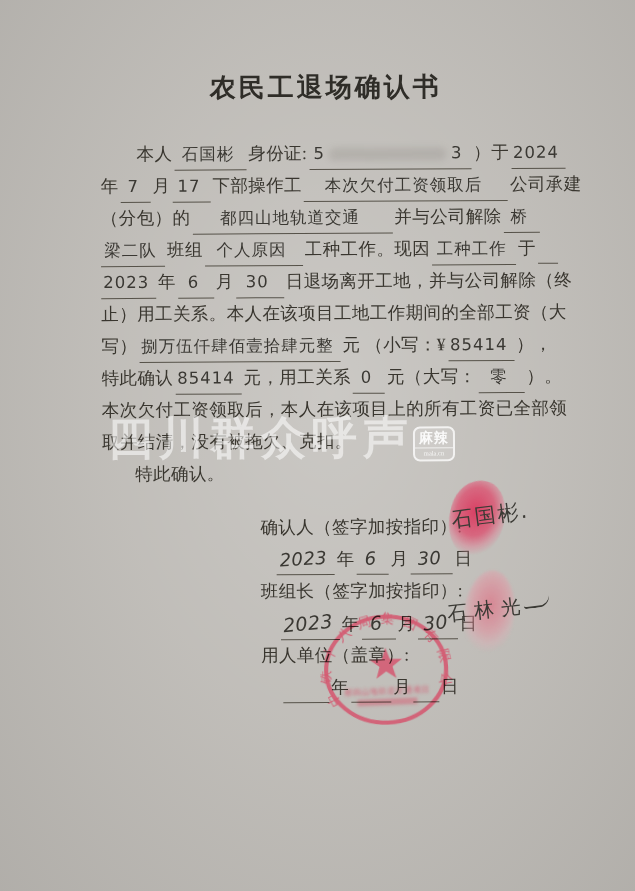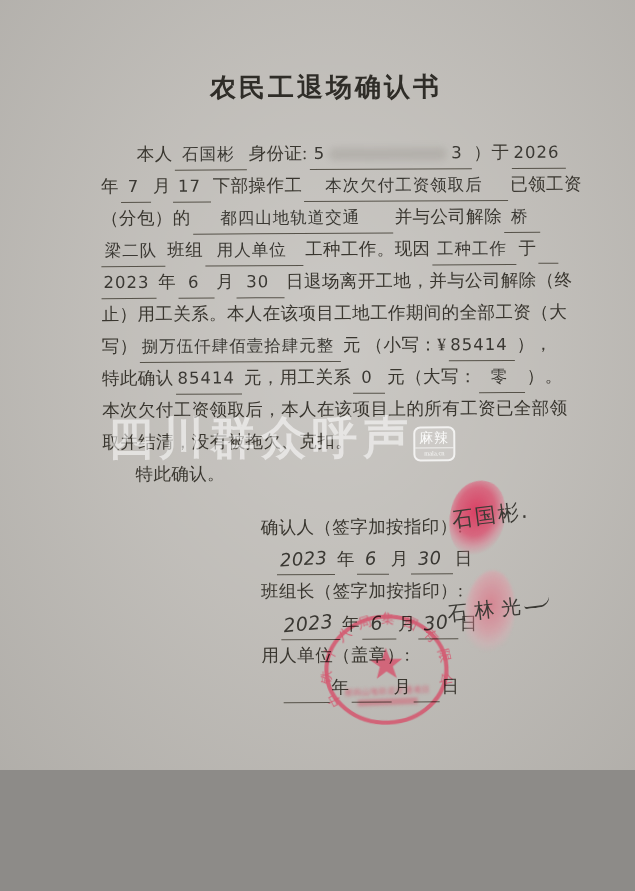--- a/index.html
+++ b/index.html
@@ -1,16 +1,16 @@
 <!DOCTYPE html>
 <html><head>
 <meta charset="utf-8">
 <style>
   html,body{margin:0;padding:0;background:#8d8b88;}
-  .photo{position:relative;width:635px;height:770px;overflow:hidden;
+  .photo{position:relative;width:635px;height:891px;overflow:hidden;
     background:radial-gradient(ellipse at 52% 42%, #c9c6c0 0%, #beb BBb6 40%, #bcb9b4 55%, #b0aeaa 92%, #a9a7a3 100%);
     background-color:#bcb9b4;
     font-family:"Liberation Serif", serif;color:#39362f;}
   .photo::before{content:"";position:absolute;inset:0;
     background:radial-gradient(ellipse at 52% 44%, rgba(255,255,255,.22) 0%, rgba(255,255,255,.08) 45%, rgba(0,0,0,.06) 100%);}
   .doc{position:absolute;inset:0;transform:rotate(-0.3deg);}
 
   .title{position:absolute;left:100px;top:70px;width:455px;text-align:center;
     font-size:26px;font-weight:bold;letter-spacing:3px;color:#2f2d28;}
 
@@ -47,49 +47,49 @@
 
   .seal{position:absolute;left:319px;top:611px;width:132px;height:120px;z-index:5;
     transform:rotate(-2deg);mix-blend-mode:multiply;opacity:.93;filter:blur(.4px);}
 
   .watermark{position:absolute;left:108px;top:408px;z-index:7;white-space:nowrap;
     font-family:"DejaVu Sans", sans-serif;font-weight:bold;font-size:45px;letter-spacing:6px;
     color:rgba(255,255,255,.55);}
   .wm-badge{position:absolute;left:413px;top:427px;width:42px;height:35px;z-index:7;
     border:2px solid rgba(255,255,255,.75);border-radius:7px;box-sizing:border-box;
     background:rgba(255,255,255,.14);text-align:center;}
-  .wm-badge .b1{display:block;font-family:"DejaVu Sans", sans-serif;font-weight:normal;
+  .wm-badge .b1{display:block;font-family:"DejaVu Sans", sans-serif;font-weight:bold;
     font-size:14px;line-height:19px;color:rgba(255,255,255,.9);letter-spacing:1px;}
   .wm-badge .b2{display:block;font-family:Liberation Serif, serif;font-size:6.5px;line-height:9px;
     color:rgba(255,255,255,.85);border-top:1.5px solid rgba(255,255,255,.7);}
 </style>
 </head>
 <body>
 
 <div class="photo">
   <div class="doc">
 
     <div class="title">农民工退场确认书</div>
 
     <div class="body-text">
 
       <div class="bline indent2">
-        <span class="pt">本人</span><span class="blank" style="min-width:72px"><span class="hand">石国彬</span></span><span class="pt">身份证:</span><span class="blank" style="min-width:162px"><span class="hand">5</span><span class="smudge"></span><span class="hand">3</span></span><span class="pt">）于</span><span class="blank" style="min-width:48px"><span class="hand">2026</span></span>
+        <span class="pt">本人</span><span class="blank" style="min-width:72px"><span class="hand">石国彬</span></span><span class="pt">身份证:</span><span class="blank" style="min-width:162px"><span class="hand">5</span><span class="smudge"></span><span class="hand">3</span></span><span class="pt">）于</span><span class="blank" style="min-width:48px"><span class="hand">2024</span></span>
       </div>
 
       <div class="bline">
-        <span class="pt">年</span><span class="blank" style="min-width:30px"><span class="hand">7</span></span><span class="pt">月</span><span class="blank" style="min-width:38px"><span class="hand">17</span></span><span class="pt">下部操作工</span><span class="blank" style="min-width:204px"><span class="hand">本次欠付工资领取后</span></span><span class="pt">已领工资</span>
+        <span class="pt">年</span><span class="blank" style="min-width:30px"><span class="hand">7</span></span><span class="pt">月</span><span class="blank" style="min-width:38px"><span class="hand">17</span></span><span class="pt">下部操作工</span><span class="blank" style="min-width:204px"><span class="hand">本次欠付工资领取后</span></span><span class="pt">公司承建</span>
       </div>
 
       <div class="bline">
         <span class="pt">（分包）的</span><span class="blank" style="min-width:200px"><span class="hand">都四山地轨道交通</span></span><span class="pt">并与公司解除</span><span class="blank" style="min-width:36px"><span class="hand">桥</span></span>
       </div>
 
       <div class="bline">
-        <span class="blank" style="min-width:64px;margin-left:0"><span class="hand">梁二队</span></span><span class="pt">班组</span><span class="blank" style="min-width:98px"><span class="hand">用人单位</span></span><span class="pt">工种工作。现因</span><span class="blank" style="min-width:84px"><span class="hand">工种工作</span></span><span class="pt">于</span><span class="blank" style="min-width:20px"></span>
+        <span class="blank" style="min-width:64px;margin-left:0"><span class="hand">梁二队</span></span><span class="pt">班组</span><span class="blank" style="min-width:98px"><span class="hand">个人原因</span></span><span class="pt">工种工作。现因</span><span class="blank" style="min-width:84px"><span class="hand">工种工作</span></span><span class="pt">于</span><span class="blank" style="min-width:20px"></span>
       </div>
 
       <div class="bline">
         <span class="blank" style="min-width:54px;margin-left:0"><span class="hand">2023</span></span><span class="pt">年</span><span class="blank" style="min-width:36px"><span class="hand">6</span></span><span class="pt">月</span><span class="blank" style="min-width:48px"><span class="hand">30</span></span><span class="pt">日退场离开工地，并与公司解除（终</span>
       </div>
 
       <div class="bline">
         <span class="pt">止）用工关系。本人在该项目工地工作期间的全部工资（大</span>
       </div>
 

